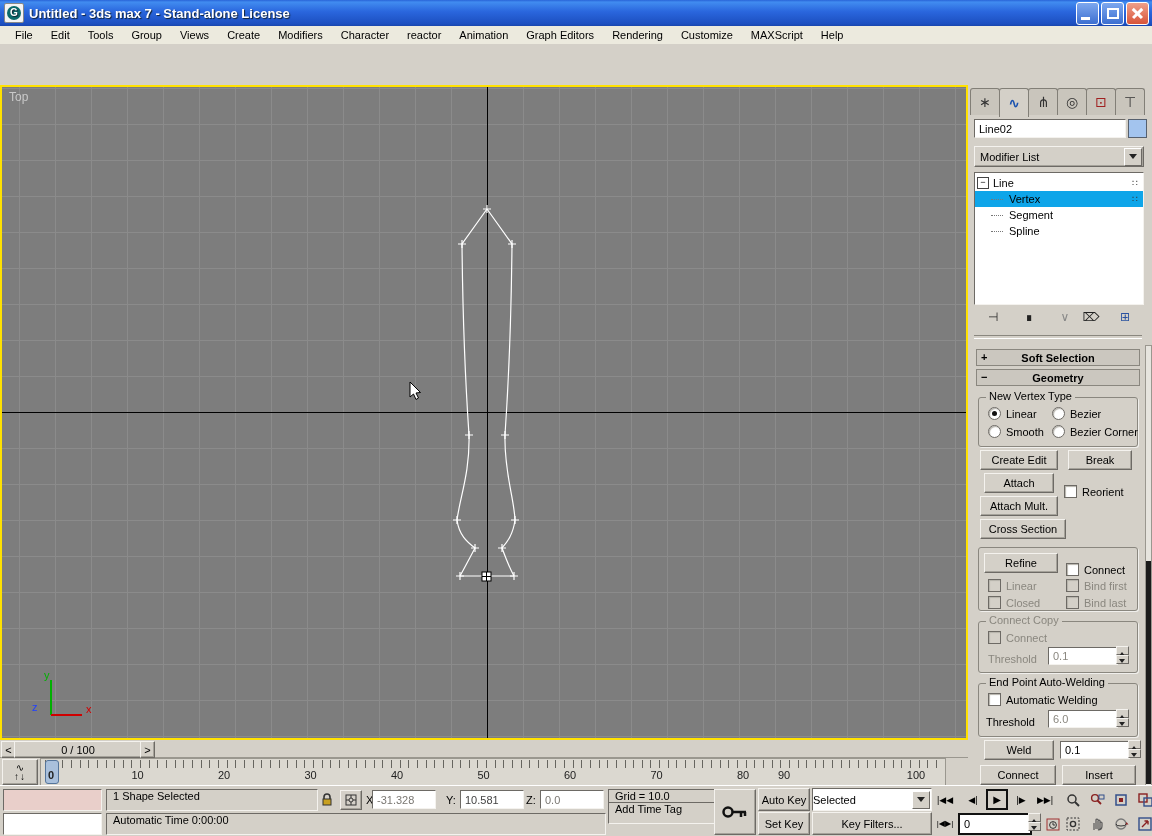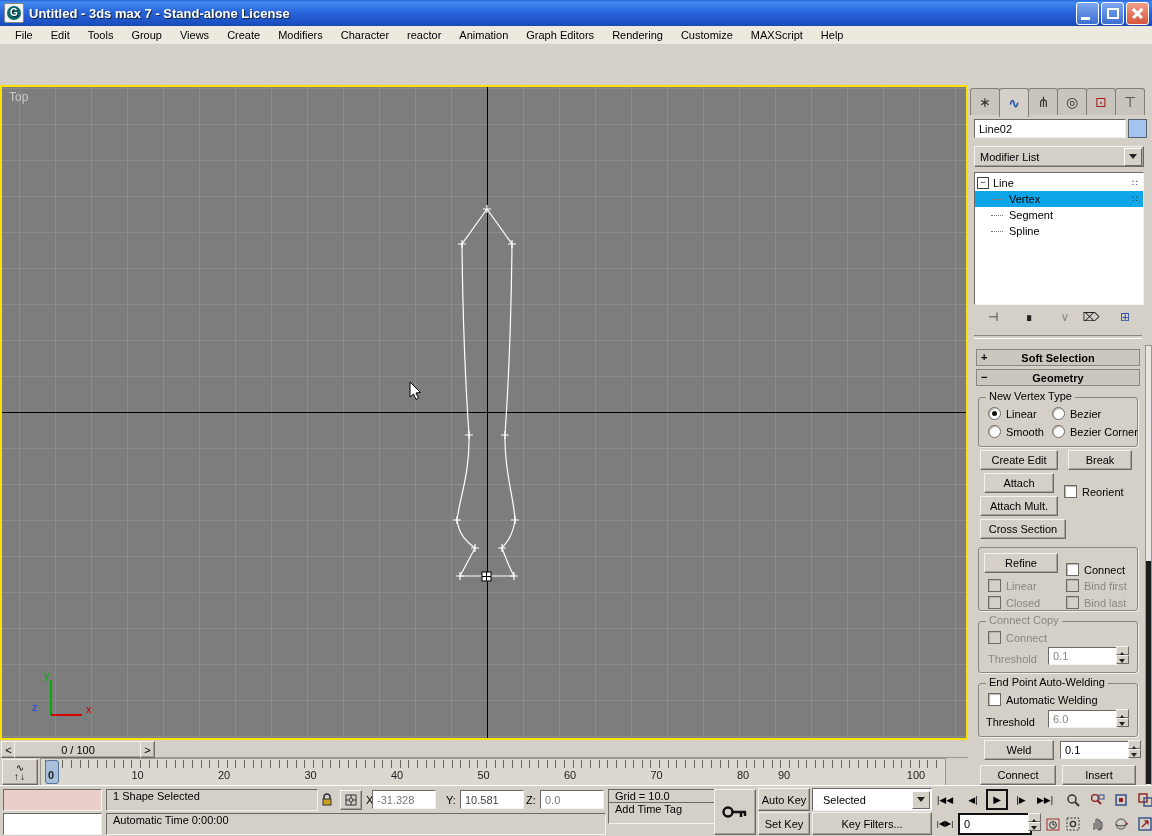--- a/index.html
+++ b/index.html
@@ -28,21 +28,21 @@
     display:flex;align-items:center;gap:0;padding-left:6px}
   #menubar span{padding:1px 9px;cursor:default}
   
   #toolbar{left:0;top:44px;width:1152px;height:41px;background:#d4d0c8;border-bottom:1px solid #9a978f}
   .tbtn{position:absolute;top:52px;width:27px;height:27px;display:flex;align-items:center;justify-content:center;
     font-size:14px;color:#2a2a2a}
   .tbtn.gold{background:#e9c75c;border:1px solid;border-color:#6d6a65 #fff #fff #6d6a65}
   .tsep{position:absolute;top:52px;width:1px;height:26px;background:#9a978f;box-shadow:1px 0 0 #fff}
   .dd{position:absolute;height:20px;background:#fff;border:1px solid;border-color:#6d6a65 #f4f2ee #f4f2ee #6d6a65;
     display:flex;align-items:center}
-  .dd .txt{flex:1;padding-left:10px;overflow:hidden;white-space:nowrap}
+  .dd .txt{flex:1;padding-left:0;overflow:hidden;white-space:nowrap}
   .ddarrow{width:16px;height:16px;margin:1px;background:#d4d0c8;border:1px solid;border-color:#fff #6d6a65 #6d6a65 #fff;
     display:flex;align-items:center;justify-content:center}
   .caret{width:0;height:0;border:4px solid transparent;border-top:5px solid #222;margin-top:4px}
   .dashbox{width:13px;height:13px;border:1px dashed #222}
   .dashbox.dot{position:relative} .dashbox.dot::after{content:"";position:absolute;left:3px;top:3px;width:5px;height:5px;border-radius:50%;background:#111}
   .handle{position:absolute;left:3px;top:52px;width:3px;height:26px;border-left:1px solid #fff;border-right:1px solid #8a877f}
   
   #viewport{left:0;top:85px;width:968px;height:655px;background:#c8c8c8;border:2px solid #ffe100;box-sizing:border-box}
   #vpcanvas{position:absolute;left:0;top:0;width:964px;height:651px;background-color:#7d7d7d;
     background-image:repeating-linear-gradient(90deg,#8b8b8b 0 1px,transparent 1px 36px),

